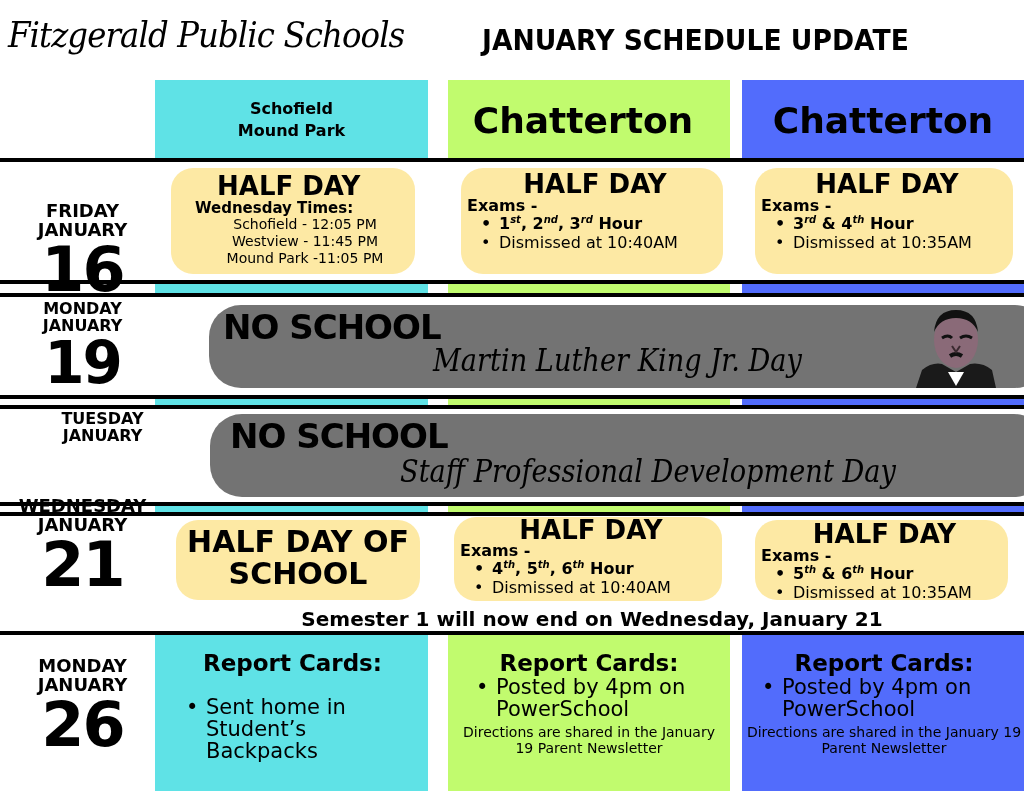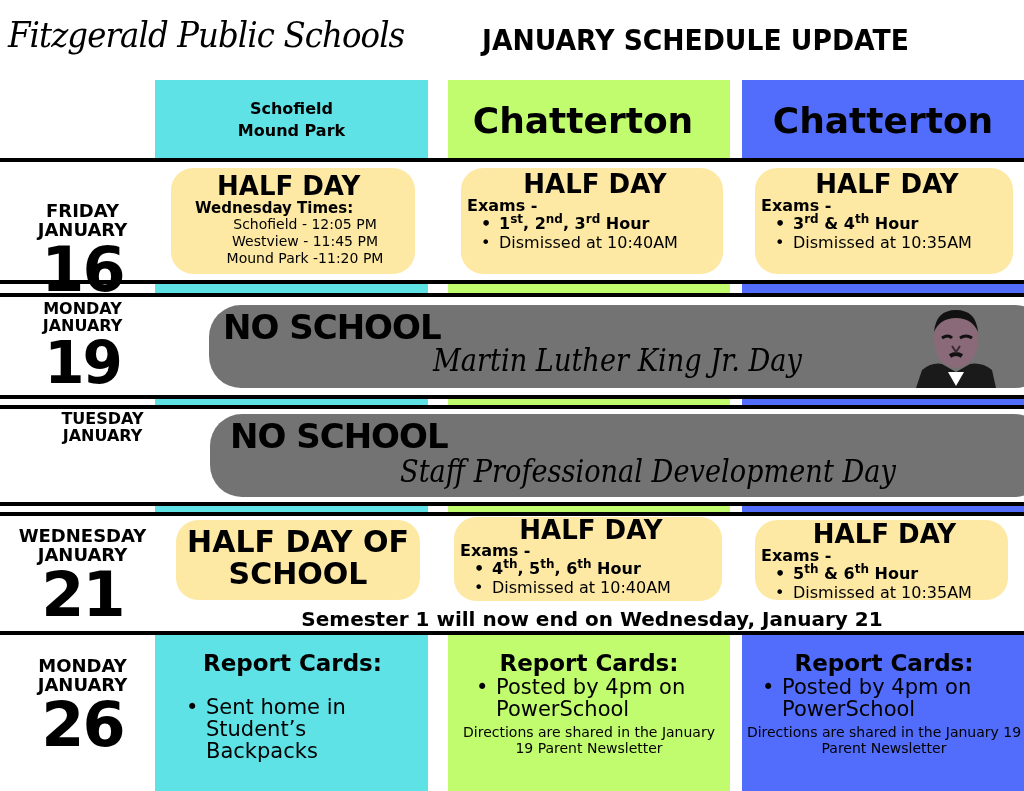--- a/index.html
+++ b/index.html
@@ -51,21 +51,21 @@
   }
   .pill-purple { background: #737373; border-radius: 32px; position: absolute; margin-left: 33px; }
 
   .pill h3 { font-size: 26px; text-align: center; line-height: 28px; font-weight: bold; }
   .sub-bold { font-size: 15px; font-weight: bold; line-height: 16px; }
   .sub-line { font-size: 14px; line-height: 17px; text-align: center; }
   .pill ul { list-style: none; padding-left: 14px; }
   .pill li { font-size: 16px; line-height: 19px; position: relative; padding-left: 18px; }
   .pill li::before { content: "\2022"; position: absolute; left: 0; top: 0; }
   .pill li.b { font-weight: bold; }
-  sup { font-size: 12px; line-height: 0; vertical-align: super; }
+  sup { font-size: 10px; line-height: 0; vertical-align: super; font-style: italic; }
 
   .noschool-title { position: absolute; font-size: 34px; font-weight: bold; letter-spacing: -1px; }
   .noschool-script {
     position: absolute; font-family: "DejaVu Serif", serif; font-style: italic;
     font-size: 32px; white-space: nowrap; transform: scaleX(0.85); transform-origin: left center;
   }
 
   .semester-note {
     position: absolute; left: 160px; width: 864px; top: 607px; text-align: center;
     font-size: 20px; font-weight: bold;
@@ -112,21 +112,21 @@
   <span class="dow">FRIDAY</span>
   <span class="mon">JANUARY</span>
   <span class="num">16</span>
 </div>
 
 <div class="pill" style="left:171px;top:168px;width:244px;height:106px;padding:4px 0 0 24px;">
   <h3 style="text-align:left;padding-left:22px;">HALF DAY</h3>
   <div class="sub-bold">Wednesday Times:</div>
   <div class="sub-line">Schofield - 12:05 PM</div>
   <div class="sub-line">Westview - 11:45 PM</div>
-  <div class="sub-line">Mound Park -11:20 PM</div>
+  <div class="sub-line">Mound Park -11:05 PM</div>
 </div>
 
 <div class="pill" style="left:461px;top:168px;width:262px;height:106px;padding:2px 0 0 6px;">
   <h3>HALF DAY</h3>
   <div class="sub-bold" style="font-size:16px;">Exams -</div>
   <ul>
     <li class="b"><span>1</span><sup>st</sup><span>, 2</span><sup>nd</sup><span>, 3</span><sup>rd</sup><span> Hour</span></li>
     <li>Dismissed at 10:40AM</li>
   </ul>
 </div>
@@ -174,21 +174,21 @@
 </div>
 
 <div class="pill-purple" style="left:177px;top:414px;width:836px;height:83px;">
   <div class="noschool-title" style="left:20px;top:2px;">NO SCHOOL</div>
   <div class="noschool-script" style="left:190px;top:38px;">Staff Professional Development Day</div>
 </div>
 
 <div class="band" style="top:516px;height:116px;"></div>
 <div class="hline" style="top:631px;"></div>
 
-<div class="date" style="top:526px;">
+<div class="date" style="top:496px;">
   <span class="dow">WEDNESDAY</span>
   <span class="mon">JANUARY</span>
   <span class="num">21</span>
 </div>
 
 <div class="pill" style="left:176px;top:520px;width:244px;height:80px;padding-top:6px;">
   <h3 style="font-size:30px;line-height:32px;">HALF DAY OF</h3>
   <h3 style="font-size:30px;line-height:32px;">SCHOOL</h3>
 </div>
 

